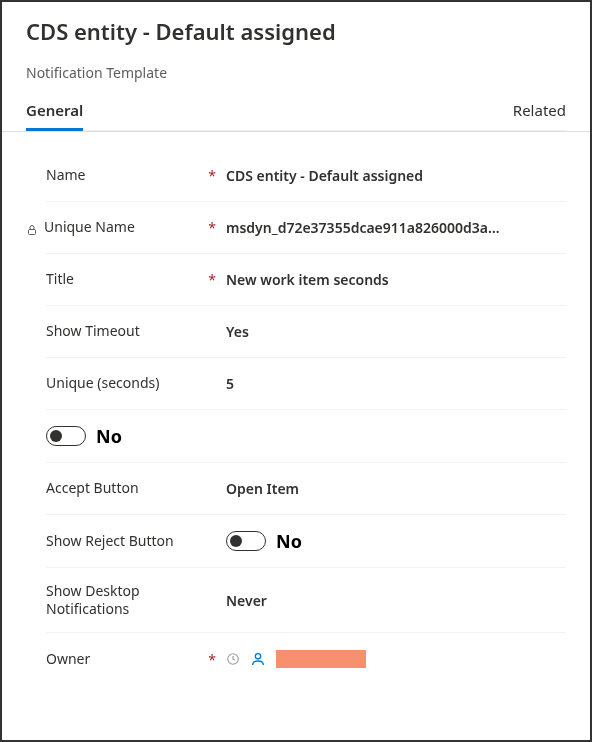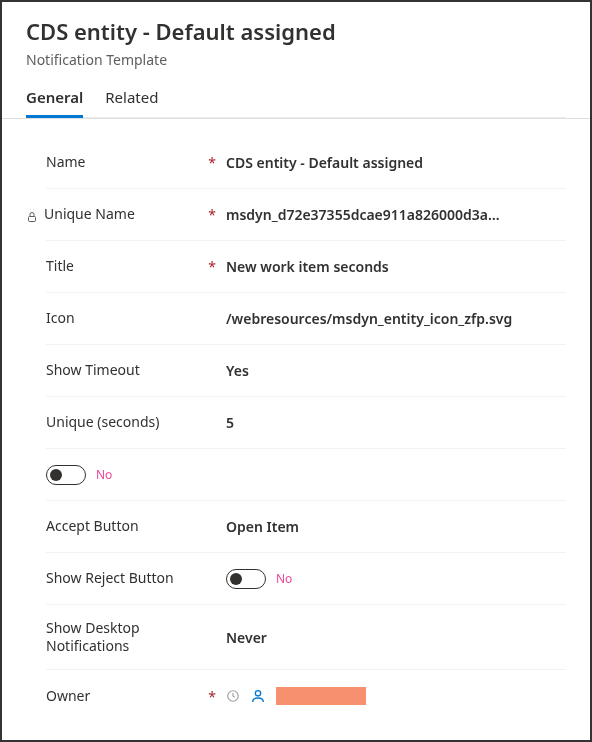--- a/index.html
+++ b/index.html
@@ -16,27 +16,28 @@
       padding: 14px 24px 0 24px;
     }
     .page-title {
       font-size: 22px;
       font-weight: 600;
       color: #323130;
     }
     .page-subtitle {
       font-size: 14px;
       color: #605e5c;
-      margin-top: 4px;
+      margin-top: 17px;
     }
     .tabs {
       display: flex;
       gap: 22px;
       margin-top: 18px;
       border-bottom: 1px solid #edebe9;
+      justify-content: space-between;
     }
     .tab {
       font-size: 15px;
       color: #323130;
       padding-bottom: 8px;
       cursor: pointer;
       border-bottom: 3px solid transparent;
       margin-bottom: -1px;
     }
     .tab.active {
@@ -105,23 +106,23 @@
     .toggle .knob {
       position: absolute;
       width: 12px;
       height: 12px;
       border-radius: 50%;
       background: #323130;
       top: 3px;
       left: 3px;
     }
     .toggle-label {
-      font-size: 12px;
-      font-weight: 400;
-      color: #ec4899;
+      font-size: 18px;
+      font-weight: 700;
+      color: #000000;
     }
     .recent-icon {
       width: 14px;
       height: 14px;
       display: inline-flex;
       align-items: center;
       justify-content: center;
     }
     .person-icon {
       width: 16px;
@@ -172,26 +173,20 @@
   </div>
 
   <div class="field-row">
     <div class="field-label-wrap">
       <span class="field-label">Title</span>
       <span class="required">*</span>
     </div>
     <div class="field-value">New work item seconds</div>
   </div>
 
-  <div class="field-row">
-    <div class="field-label-wrap">
-      <span class="field-label">Icon</span>
-    </div>
-    <div class="field-value">/webresources/msdyn_entity_icon_zfp.svg</div>
-  </div>
 
   <div class="field-row">
     <div class="field-label-wrap">
       <span class="field-label">Show Timeout</span>
     </div>
     <div class="field-value">Yes</div>
   </div>
 
   <div class="field-row">
     <div class="field-label-wrap">

